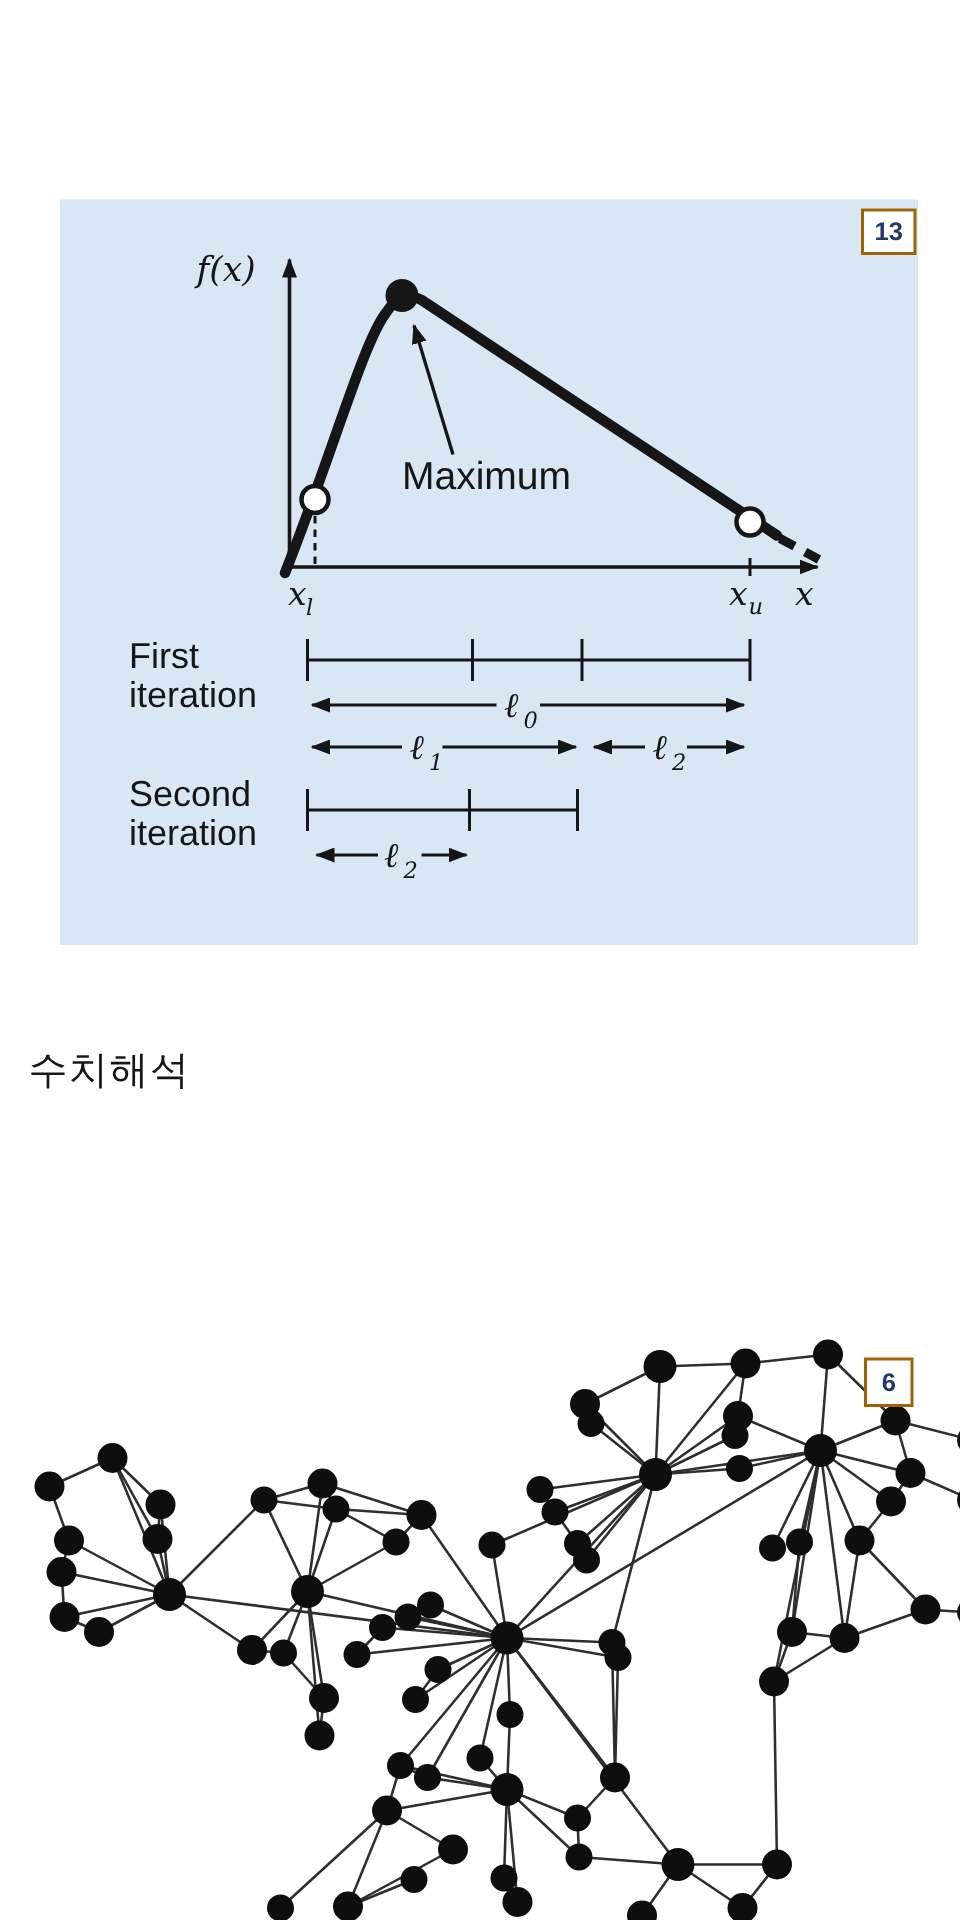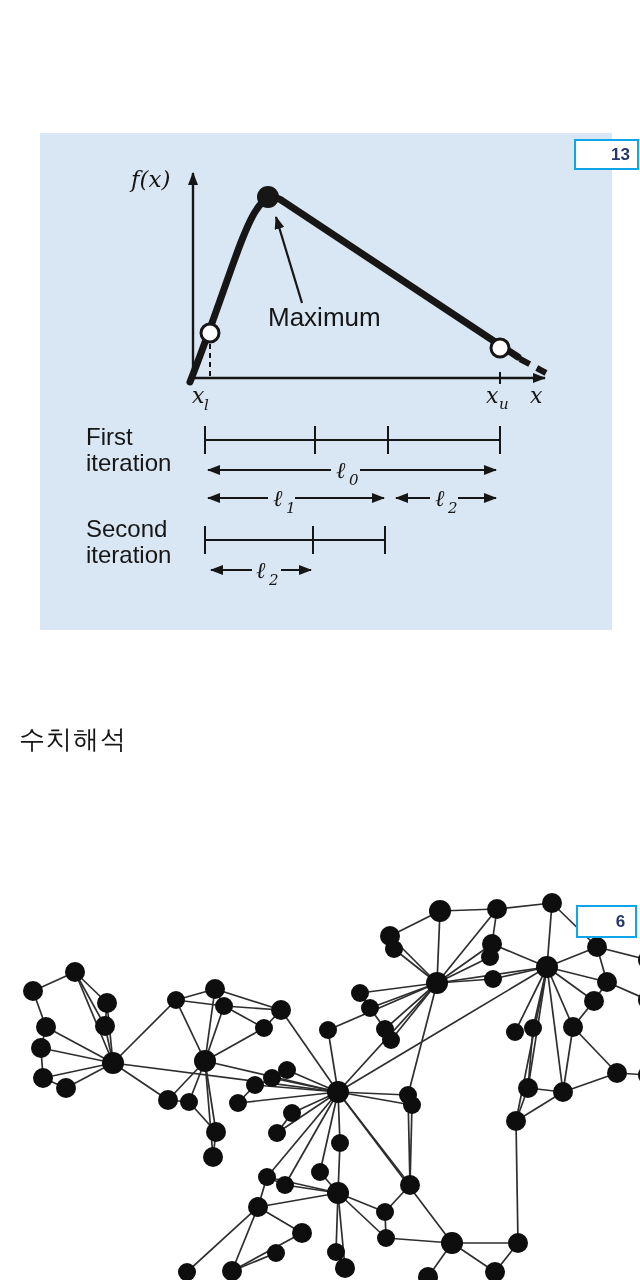--- a/index.html
+++ b/index.html
@@ -7,30 +7,29 @@
     width:640px;height:1280px;position:relative;overflow:hidden;
     background:#ffffff;
     font-family:"Liberation Sans", sans-serif;
   }
   .panel{
     position:absolute;left:40px;top:133px;width:572px;height:497px;
     background:#d9e6f3;
   }
   .panel svg{position:absolute;left:0;top:0;}
   .badge{
-    position:absolute;background:#ffffff;border:2px solid #0ea5e9;
+    position:absolute;background:#ffffff;border:2px solid #a16207;
     color:#24386b;font-weight:bold;font-size:17px;
     display:flex;align-items:center;justify-content:center;
     font-family:"Liberation Sans", sans-serif;
-    padding-left:28px;
   }
   .badge13{left:574px;top:139px;width:33px;height:27px;}
   .badge14{left:576px;top:905px;width:29px;height:29px;}
   .caption{
-    position:absolute;left:19px;top:722px;
+    position:absolute;left:19px;top:696px;
     font-size:26px;letter-spacing:1px;color:#161616;
     font-family:"DejaVu Sans", sans-serif;
   }
   .network{position:absolute;left:0;top:860px;width:640px;height:420px;overflow:hidden;}
   text{user-select:none;}
   .sansT{font-family:"Liberation Sans", sans-serif;fill:#161616;}
   .serifI{font-family:"DejaVu Serif", serif;font-style:italic;fill:#161616;}
 </style>
 </head>
 <body>

